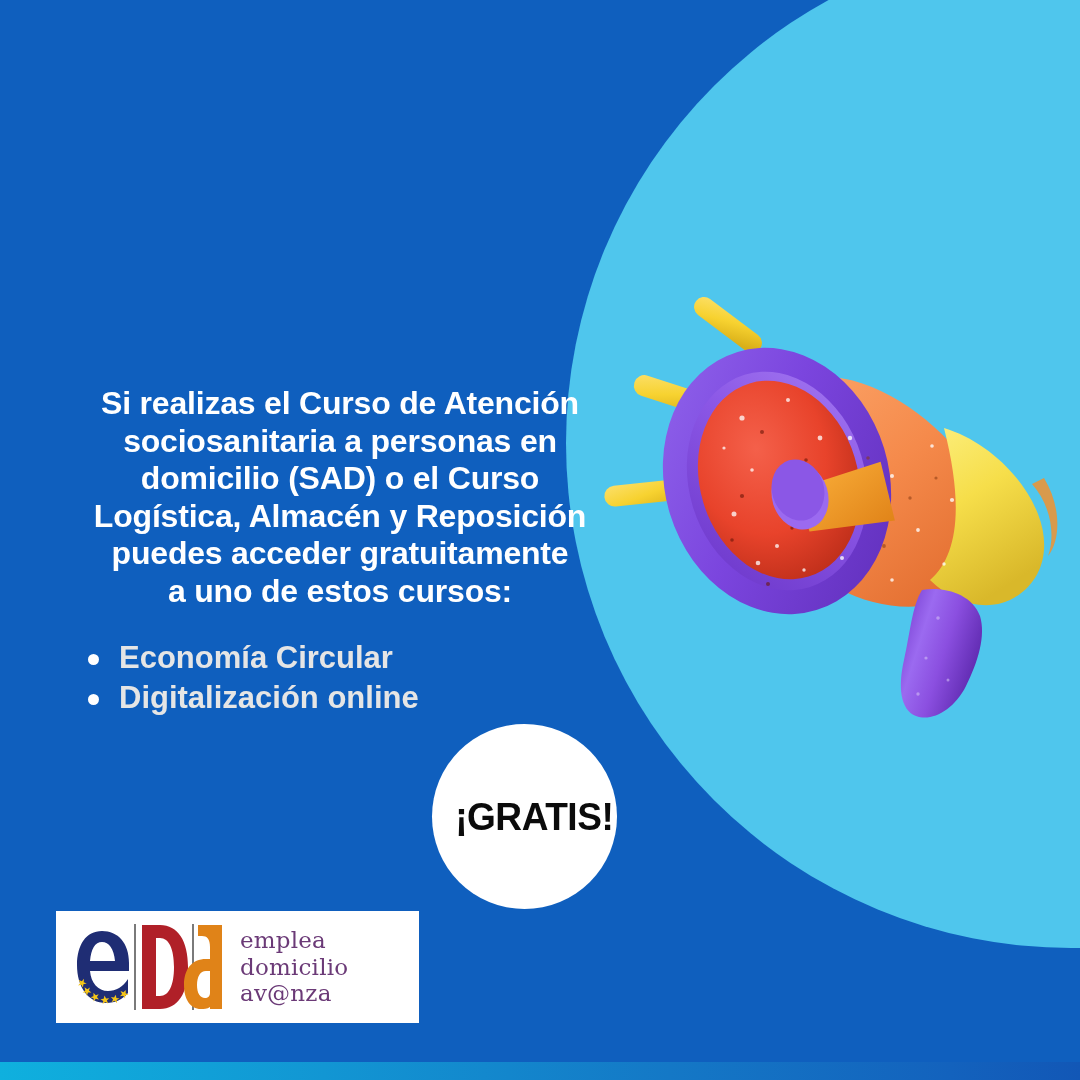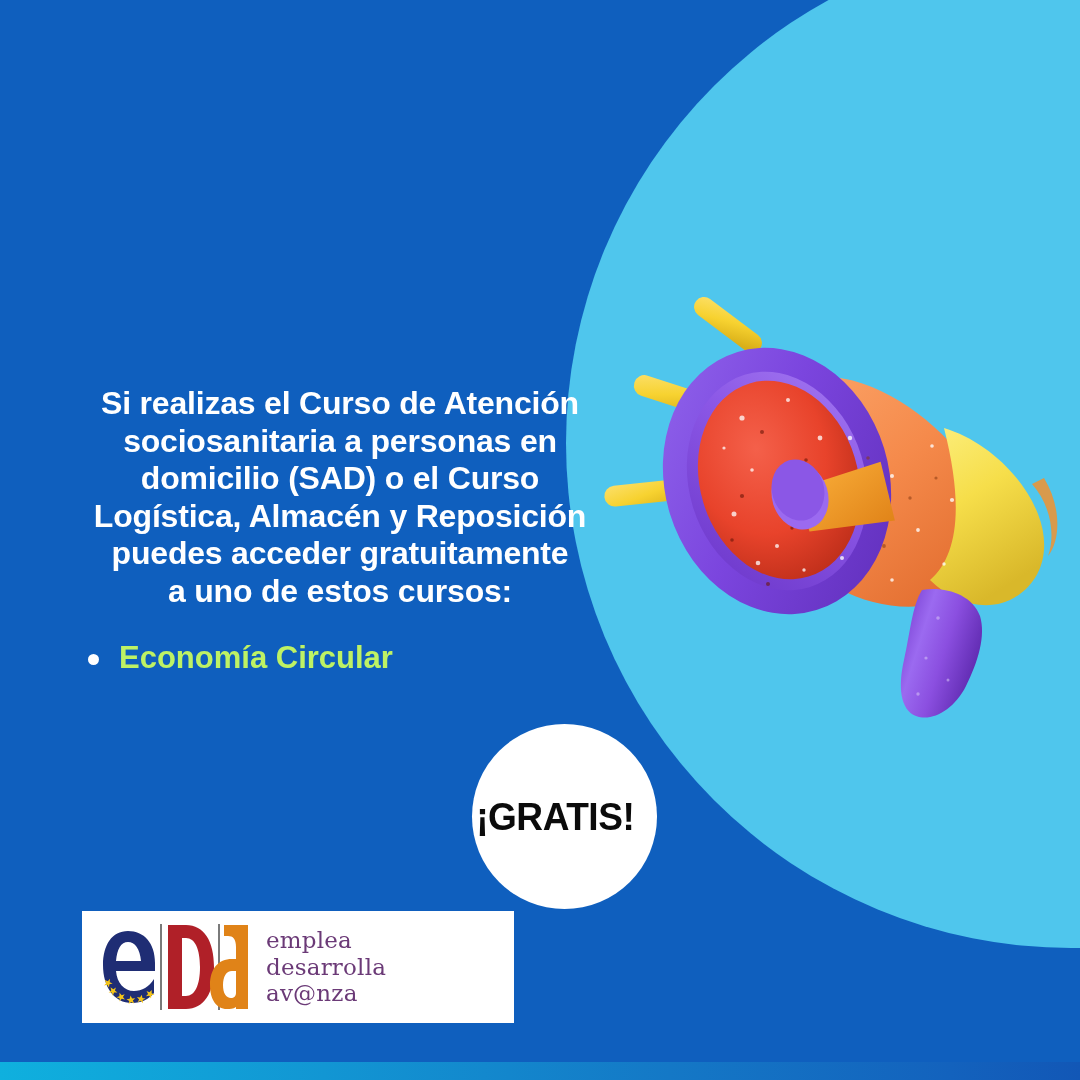--- a/index.html
+++ b/index.html
@@ -91,61 +91,61 @@
   }
 
   
   .bullet-list {
     position:absolute;
     left:80px; top:638px;
     z-index:5;
     list-style:none;
   }
   .bullet-item {
-    color:#bef264;
+    color:#e5e5e5;
     font-size:31px;
     font-weight:bold;
     line-height:1.3;
     position:relative;
     padding-left:39px;
   }
   .bullet-item::before {
     content:"";
     position:absolute;
     left:8px; top:16px;
     width:11px; height:11px;
     border-radius:50%;
     background:#ffffff;
   }
 
   
   .gratis-badge {
     position:absolute;
-    left:472px; top:724px;
+    left:432px; top:724px;
     width:185px; height:185px;
     border-radius:50%;
     background:#ffffff;
     z-index:8;
     display:flex;
     align-items:center;
-    justify-content:flex-start;
+    justify-content:flex-end;
   }
   .gratis-text {
     color:#0b0b0b;
     font-size:39px;
     font-weight:bold;
     letter-spacing:-0.5px;
     transform:scaleX(0.95);
   }
 
   
   .logo-box {
     position:absolute;
-    left:82px; top:911px;
-    width:432px; height:112px;
+    left:56px; top:911px;
+    width:363px; height:112px;
     background:#ffffff;
     z-index:8;
     display:flex;
     align-items:center;
     padding-left:18px;
   }
   .logo-mark { position:relative; width:152px; height:92px; flex:none; }
   .logo-words {
     margin-left:14px;
     color:#6B3A77;
@@ -293,20 +293,21 @@
 
   <div class="body-copy">Si realizas el Curso  de Atención
 sociosanitaria a personas en
 domicilio (SAD) o el Curso
 Logística, Almacén y Reposición
 puedes acceder gratuitamente
 a uno de estos cursos:</div>
 
   <ul class="bullet-list">
     <li class="bullet-item">Economía Circular</li>
+    <li class="bullet-item">Digitalización online</li>
   </ul>
 
   <div class="gratis-badge">
     <span class="gratis-text">¡GRATIS!</span>
   </div>
 
   <div class="logo-box">
     <div class="logo-mark">
       <svg viewBox="0 0 152 92" width="152" height="92" xmlns="http://www.w3.org/2000/svg">
 
@@ -352,20 +353,20 @@
           <path d="M127 4 L148 4 L148 88 L136 88 L136 26
                    C136 18 133 15 128 15 L124 15 L124 4 Z" fill="#E08318"></path>
           <path d="M136 38 L136 50 L132 50 C126 50 123 56 123 64 C123 72 126 77 131 77
                    C134 77 136 75 136 72 L136 86 C133 88 130 88 127 88
                    C116 88 110 78 110 64 C110 48 118 38 132 38 Z" fill="#E08318"></path>
         </g>
       </svg>
     </div>
     <div class="logo-words">
       <div>emplea</div>
-      <div>desarrolla</div>
+      <div>domicilio</div>
       <div>av@nza</div>
     </div>
   </div>
 
   <div class="bottom-strip"></div>
 
 </div>
 
 </body></html>

